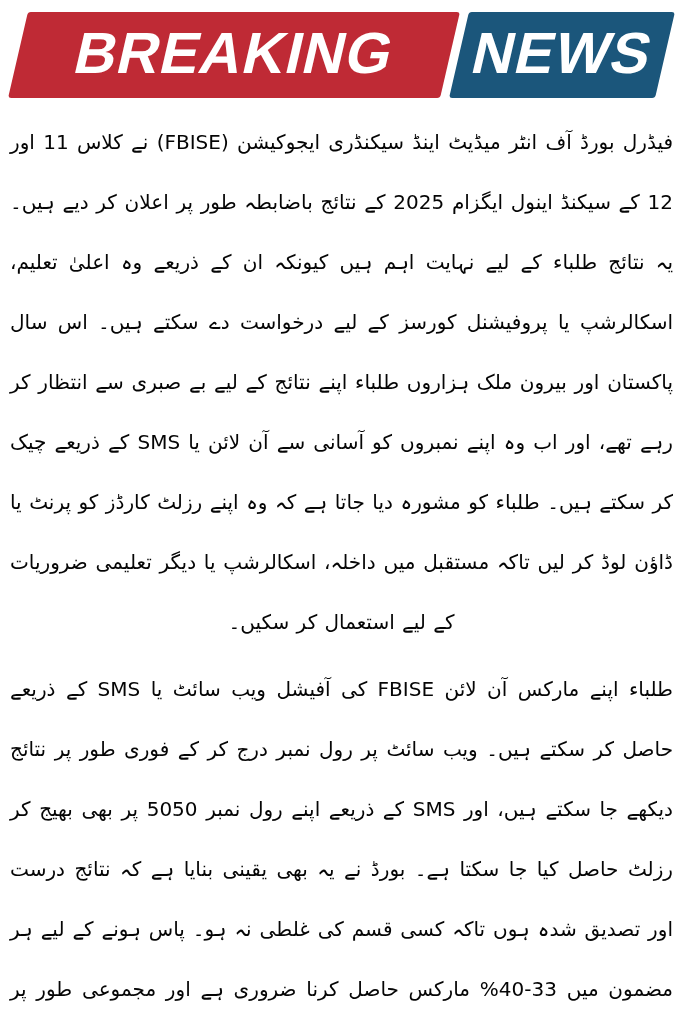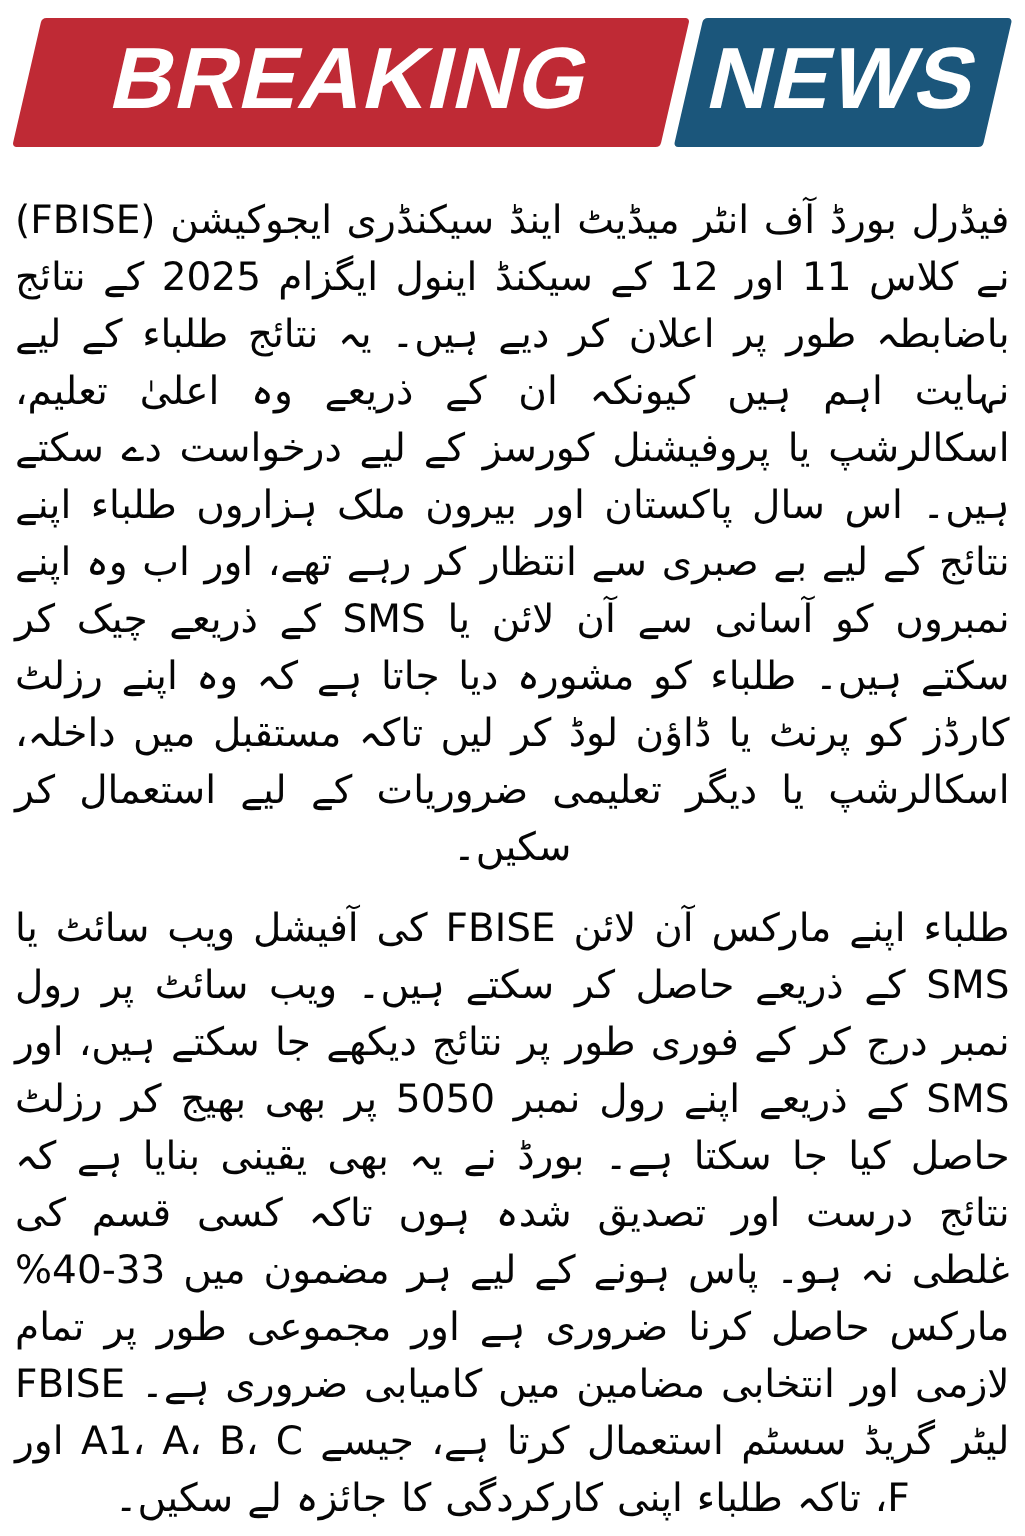--- a/index.html
+++ b/index.html
@@ -50,23 +50,23 @@
     background: #1b567b;
   }
 
   
   .article {
     direction: rtl;
     padding: 14px 10px 0 10px;
     color: #050505;
   }
   .article p {
-    margin: 16px 0 7px 0;
-    font-size: 26px;
-    line-height: 38px;
+    margin: 0 0 7px 0;
+    font-size: 20px;
+    line-height: 60px;
     text-align: justify;
     text-align-last: center;
     word-spacing: 1px;
   }
 </style>
 </head>
 <body>
 
 <header class="banner-row">
   <div class="banner-seg banner-breaking" style="background: rgb(191, 42, 53);">

